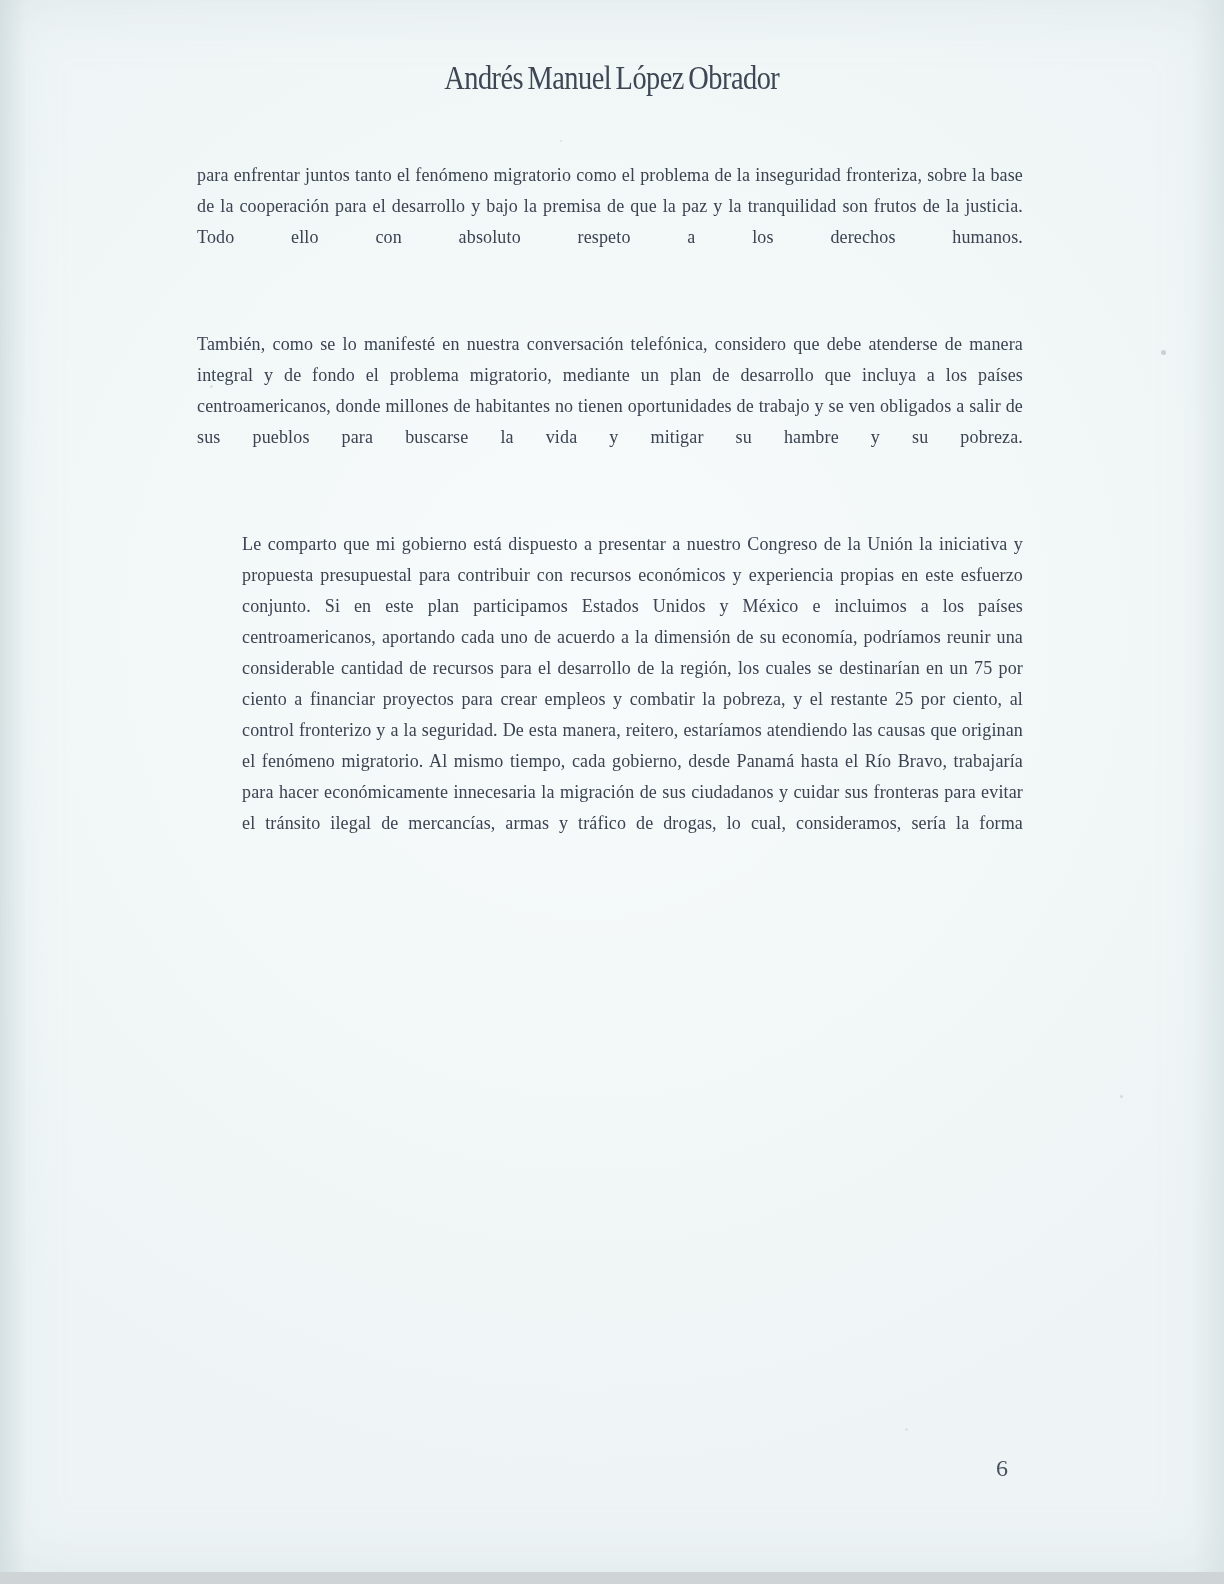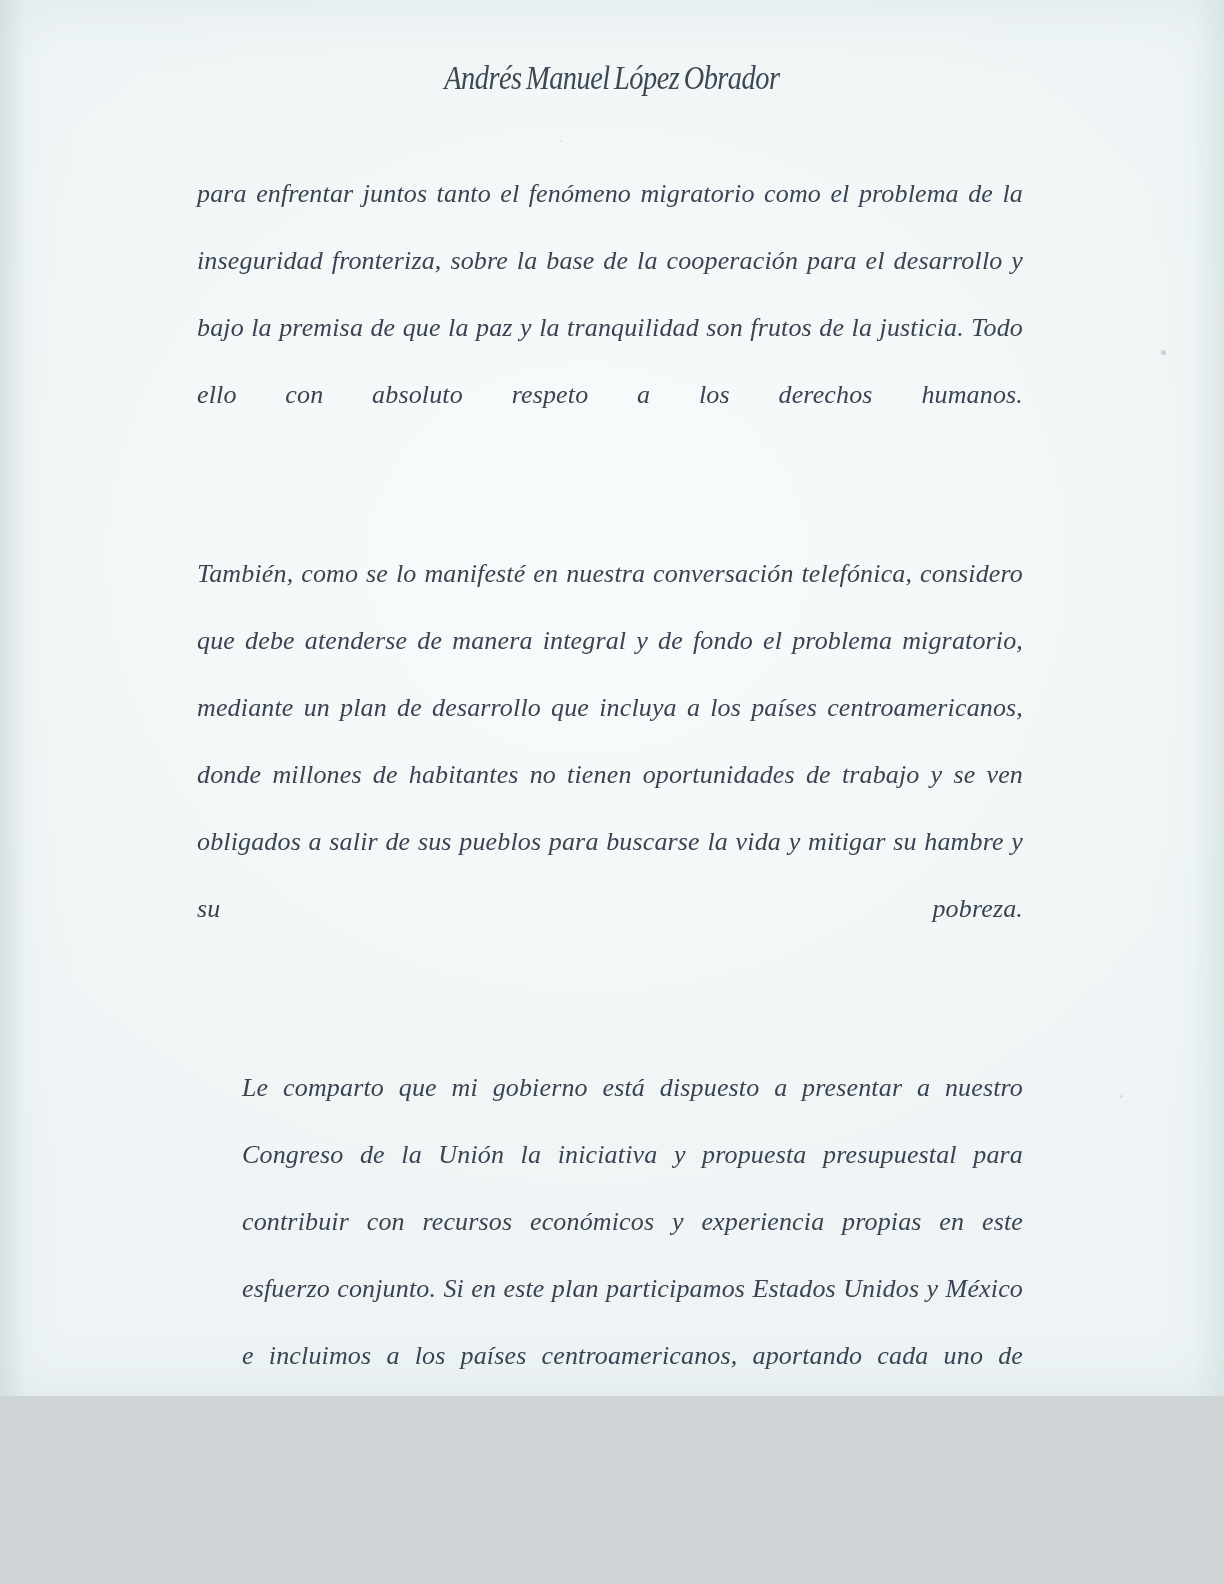--- a/index.html
+++ b/index.html
@@ -5,29 +5,28 @@
 <style>
   html, body {
     margin: 0;
     padding: 0;
     background: #cfd4d6;
   }
 
   .page {
     position: relative;
     width: 1224px;
-    height: 1396px;
+    height: 1572px;
     margin: 0 auto;
     background: #f3f8f8;
     overflow: hidden;
     
     background-image:
       radial-gradient(ellipse 70% 55% at 48% 40%, #f7fbfb 0%, #f2f7f7 55%, #eef4f5 100%);
     box-shadow: inset 0 0 60px rgba(190, 205, 208, 0.35);
-    font-style: italic;
   }
 
   
   .scan-gutter {
     position: absolute;
     top: 0;
     left: 0;
     width: 26px;
     height: 100%;
     background: linear-gradient(to right, rgba(200, 214, 218, 0.55), rgba(240, 247, 248, 0));
@@ -70,22 +69,22 @@
   .body-block {
     position: absolute;
     top: 160px;
     left: 197px;
     width: 826px;
   }
 
   .body-block p {
     margin: 0 0 45px 0;
     font-family: "Liberation Serif", "DejaVu Serif", serif;
-    font-size: 26px;
-    line-height: 67px;
+    font-size: 18px;
+    line-height: 31px;
     color: #3b4252;
     text-align: justify;
     text-justify: inter-word;
     letter-spacing: 0.15px;
   }
 
   .body-block p:last-child {
     margin-bottom: 0;
     margin-left: 45px;
   }

